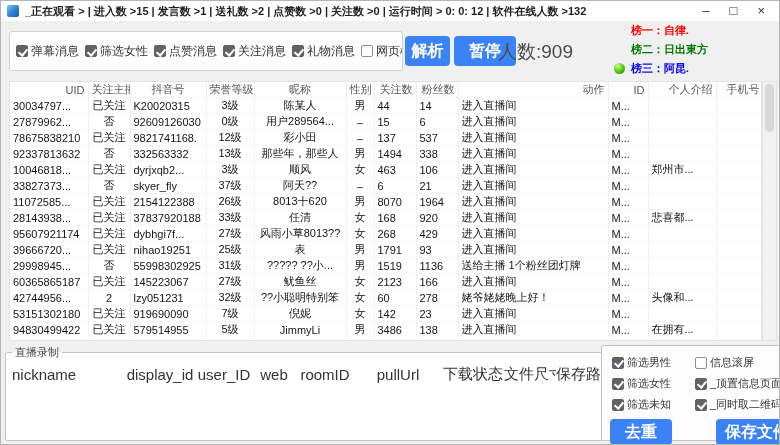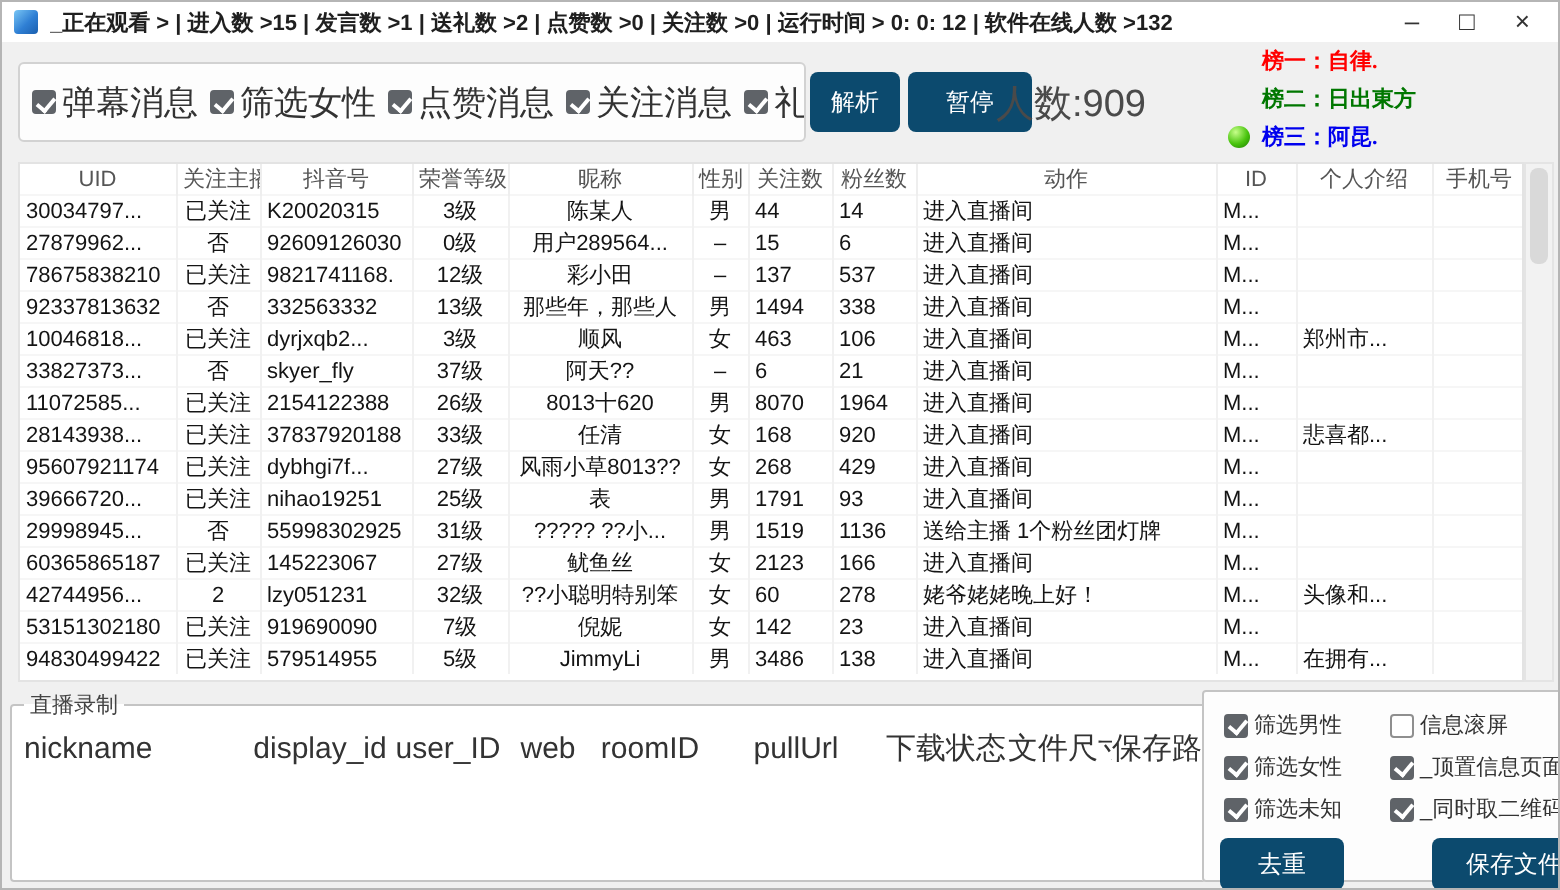--- a/index.html
+++ b/index.html
@@ -25,39 +25,39 @@
   .cb-panel{
     position:absolute; left:8px; top:30px; width:394px; height:40px;
     background:#fdfdfd; border:1px solid #d2d2d2; border-radius:3px;
     display:flex; align-items:center; padding:0 6px; gap:6px; overflow:hidden;
   }
   .cb{ display:inline-flex; align-items:center; gap:3px; white-space:nowrap; cursor:default;}
   .cb .box{ width:12px; height:12px; border:1px solid #8f8f8f; border-radius:2px; background:#fff; position:relative; flex:0 0 auto;}
   .cb.checked .box{ background:#5f6368; border-color:#5f6368;}
   .cb.checked .box::after{ content:""; position:absolute; left:3px; top:0.5px; width:4px; height:7px;
     border:solid #fff; border-width:0 2px 2px 0; transform:rotate(40deg);}
-  .cb .cb-label{ font-size:17px; color:#333;}
-  .gbtn{ background:#0c4a6e; color:#fff; border:none; border-radius:4px; font-size:12px;
-    font-family:inherit; cursor:default;}
+  .cb .cb-label{ font-size:12px; color:#333;}
+  .gbtn{ background:#3b82f6; color:#fff; border:none; border-radius:4px; font-size:16px;
+    font-family:inherit; cursor:default;font-weight:bold;}
   #parse-btn{ position:absolute; left:404px; top:35px; width:45px; height:30px;}
   #pause-btn{ position:absolute; left:453px; top:35px; width:62px; height:30px;}
   .count{ position:absolute; left:497px; top:38px; font-size:19px; color:#4a4a4a;}
   .leaderboard{ position:absolute; left:630px; top:20px; font-size:11px; font-weight:700; }
   .lb-line{ height:19px; display:flex; align-items:center; position:relative; white-space:nowrap;font-family:Liberation Serif, serif;}
   .ball{ width:11px; height:11px; border-radius:50%;
     background:radial-gradient(circle at 35% 28%, #c7ff8a 0%, #49c40e 55%, #1c7a00 100%);
     position:absolute; left:-17px; top:4px;}
   
   .grid-wrap{
     position:absolute; left:8px; top:80px; width:753px; height:260px;
     background:#fff; border:1px solid #e3e3e3; overflow:hidden;
   }
   table{ border-collapse:collapse; table-layout:fixed; width:100%;}
   th{ font-size:11px; font-weight:400; color:#555; height:15px; padding:0 3px;
-    border-right:1px solid #eeeeee; white-space:nowrap; overflow:hidden; text-align:center;}
+    border-right:1px solid #eeeeee; white-space:nowrap; overflow:hidden; text-align:right;}
   td{ font-size:11px; color:#141414; height:14px; padding:0 3px;
     border-right:1px solid #f1f1f1; border-top:1px solid #f6f6f6;
     white-space:nowrap; overflow:hidden; text-align:left;}
   th:nth-child(2),td:nth-child(2),
   th:nth-child(4),td:nth-child(4),
   th:nth-child(5),td:nth-child(5),
   th:nth-child(6),td:nth-child(6),
   th:nth-child(3){ text-align:center;}
   .vscroll{ position:absolute; left:761px; top:80px; width:15px; height:260px;
     background:#f2f2f2; border:1px solid #e4e4e4;}

